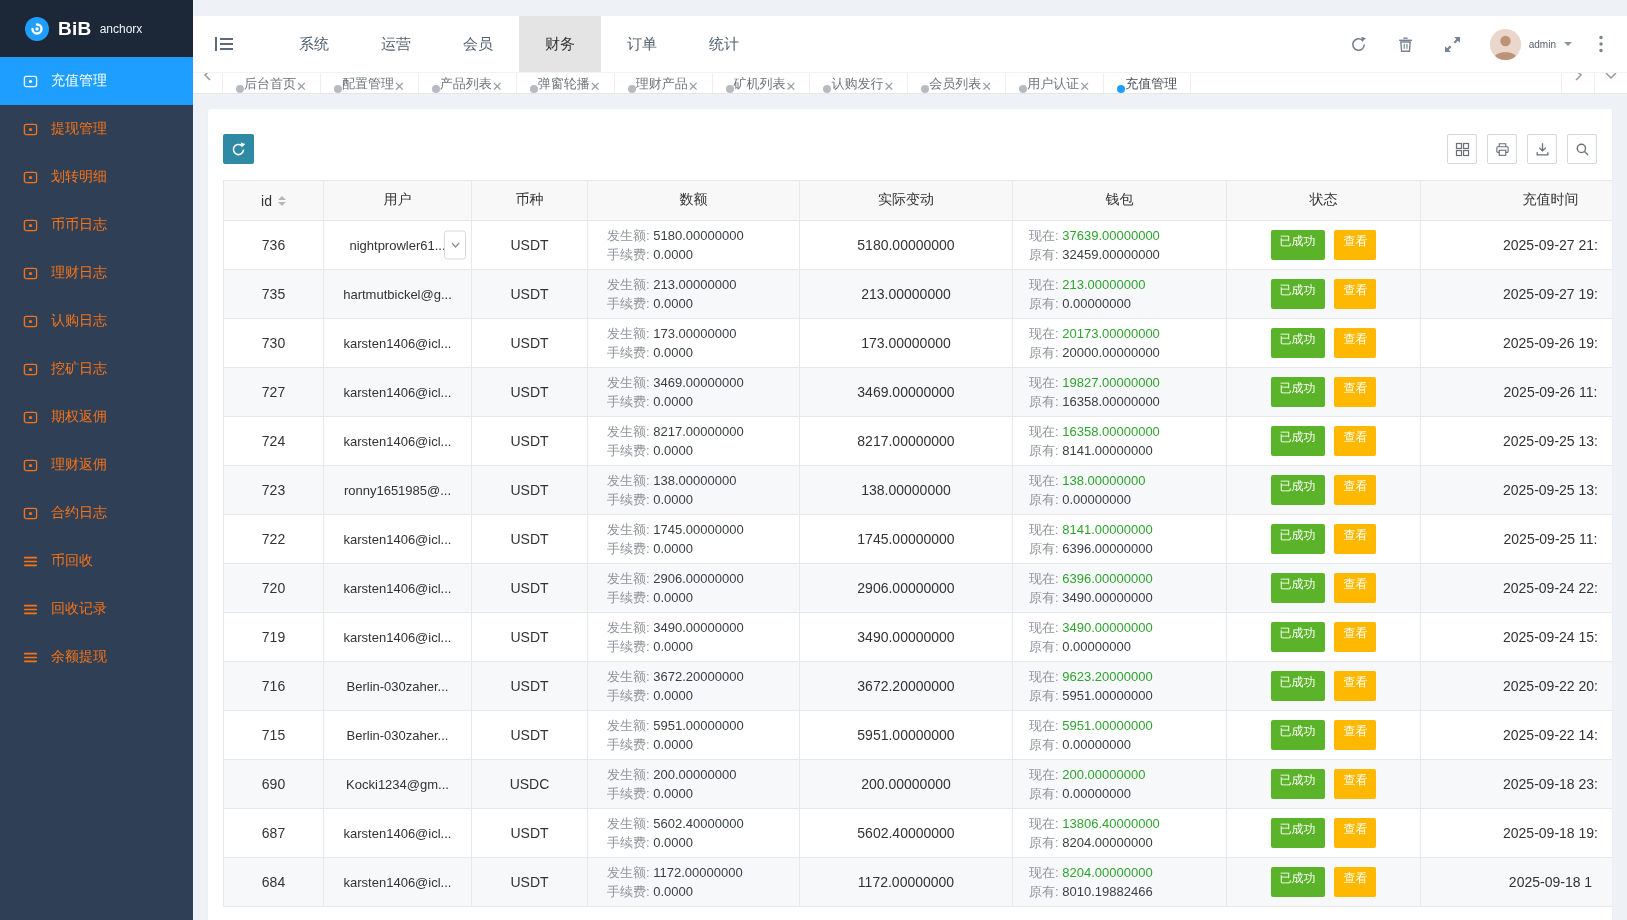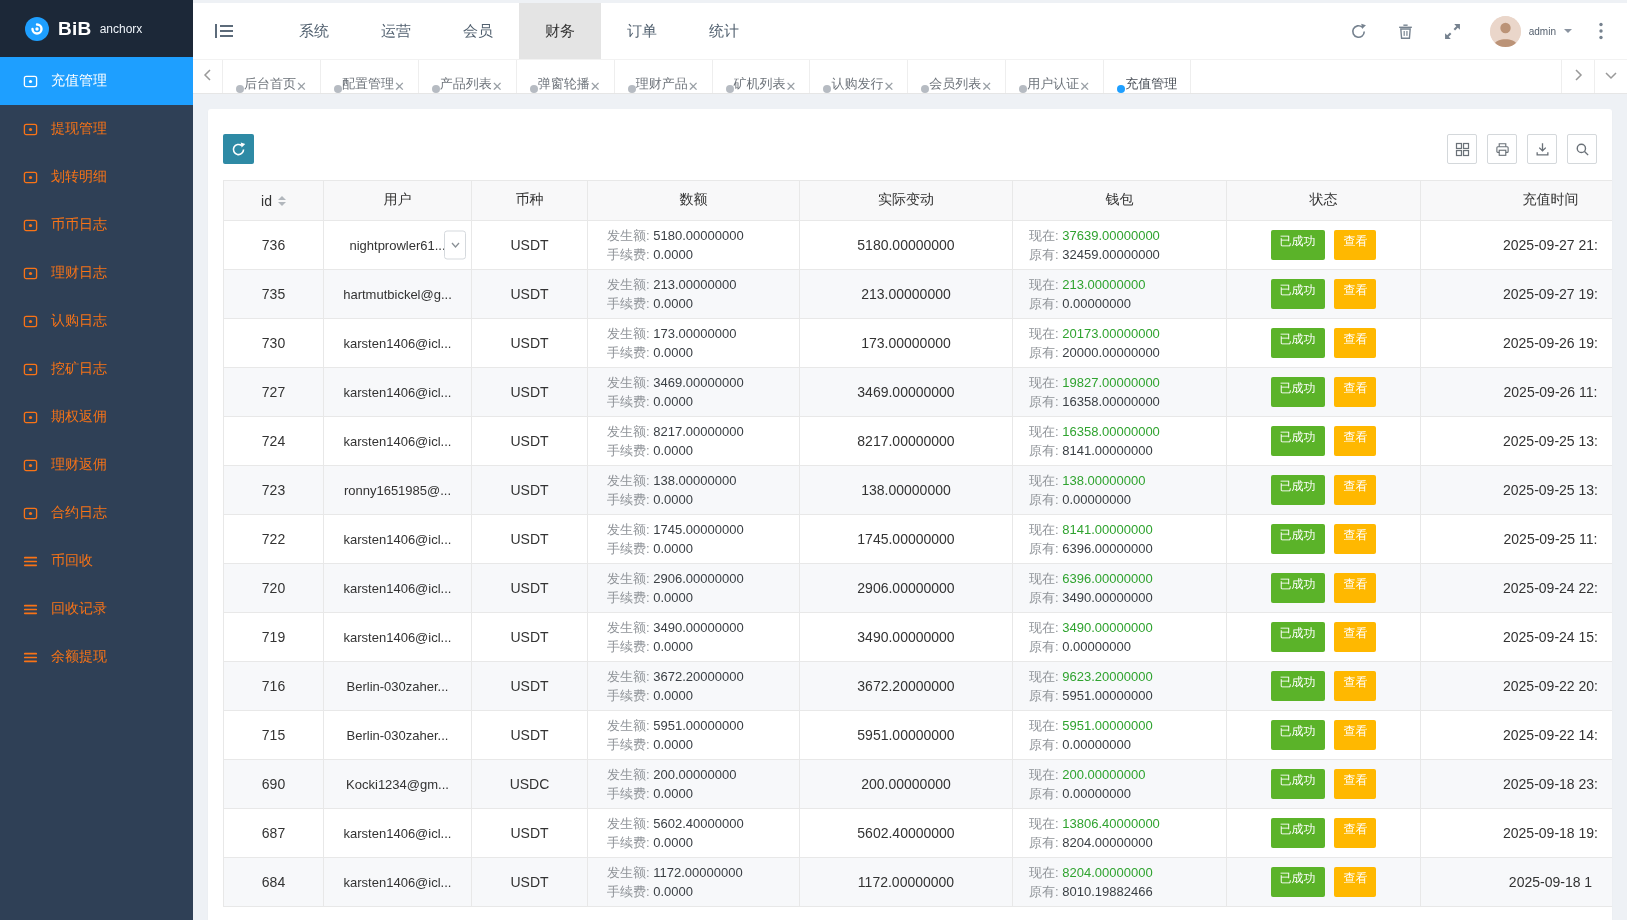--- a/index.html
+++ b/index.html
@@ -20,21 +20,21 @@
   .logo{height:57px;background:var(--logo-bg);display:flex;align-items:center;gap:8px;padding-left:24px;color:#fff;cursor:pointer;}
   .logo-icon{width:26px;height:26px;display:flex;}
   .logo-bold{font-size:19px;font-weight:bold;letter-spacing:.3px;}
   .logo-rest{font-size:12px;font-weight:400;color:#eef3f9;}
   .menu-item{height:48px;display:flex;align-items:center;gap:13px;padding-left:23px;color:#f97316;font-size:14px;cursor:pointer;}
   .menu-item.active{background:var(--accent);color:#fff;}
   .mi-icon{width:15px;height:15px;display:flex;align-items:center;}
   .mi-icon svg{width:15px;height:15px;}
 
   
-  .topbar{position:absolute;left:193px;top:3px;right:0;height:57px;background:#fff;display:flex;align-items:center;z-index:20;border-bottom:1px solid #f2f2f2;}
+  .topbar{position:absolute;left:193px;top:16px;right:0;height:57px;background:#fff;display:flex;align-items:center;z-index:20;border-bottom:1px solid #f2f2f2;}
   .collapse-btn{width:62px;height:100%;display:flex;align-items:center;justify-content:center;color:#5c6b7a;cursor:pointer;}
   .topnav{display:flex;height:100%;margin-left:18px;}
   .nav-item{padding:0 26px;height:100%;display:flex;align-items:center;font-size:15px;color:#51606f;cursor:pointer;}
   .nav-item.active{background:#e4e4e4;color:#333;}
   .topbar-right{margin-left:auto;display:flex;align-items:center;gap:27px;padding-right:24px;}
   .hbtn{width:20px;height:20px;display:flex;align-items:center;justify-content:center;color:#76828f;cursor:pointer;}
   .hbtn svg{width:17px;height:17px;}
   .user-menu{display:flex;align-items:center;gap:8px;cursor:pointer;}
   .avatar{width:31px;height:31px;border-radius:50%;overflow:hidden;background:#ecd9ce;flex:none;}
   .admin-name{font-size:10px;color:#55606e;}

